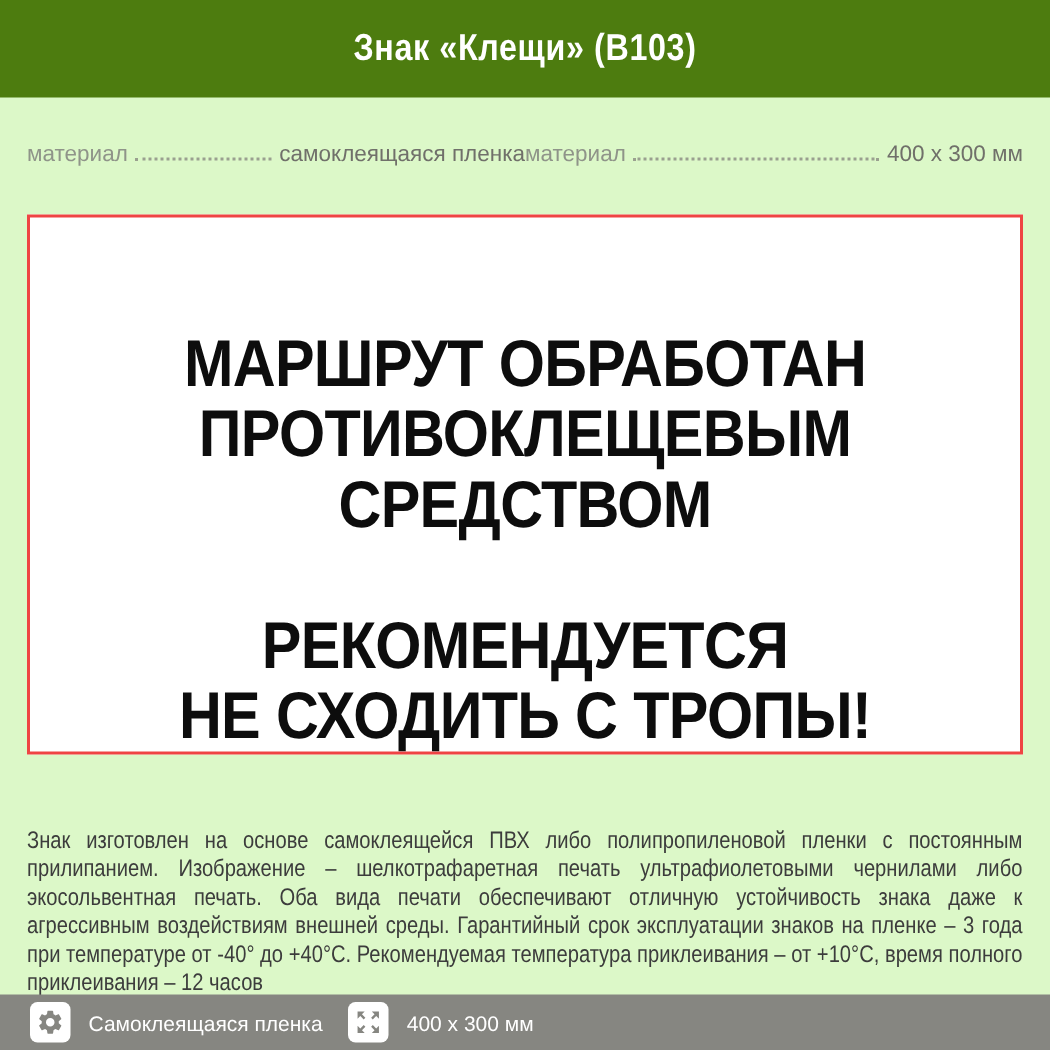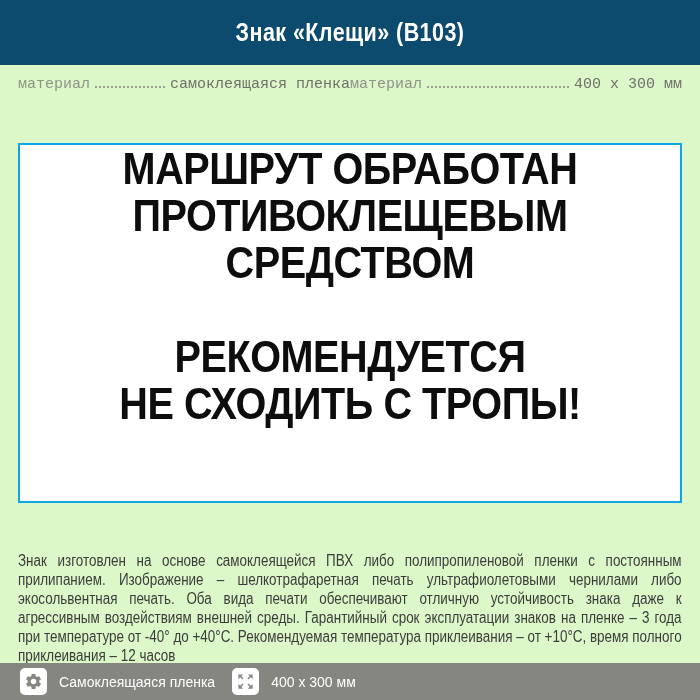--- a/index.html
+++ b/index.html
@@ -7,36 +7,36 @@
     width: 700px; height: 700px;
     position: relative;
     background: #dcf8c8;
     font-family: "Liberation Sans", sans-serif;
     overflow: hidden;
   }
 
   
   .header-bar {
     position: absolute; top: 0; left: 0; width: 700px; height: 65px;
-    background: #0c4a6e;
+    background: #4d7c0f;
     display: flex; align-items: center; justify-content: center;
   }
   .page-title {
     color: #ffffff;
     font-size: 25px;
     font-weight: bold;
     white-space: nowrap;
     transform: scaleX(0.86);
     letter-spacing: 0.5px;
   }
 
   
   .specs-row {
-    position: absolute; top: 76px; left: 18px; width: 664px;
-    display: flex;  font-family: Liberation Mono, monospace;
+    position: absolute; top: 94px; left: 18px; width: 664px;
+    display: flex; 
   }
   .spec {
     flex: 1 1 0;
     display: flex; align-items: baseline;
     font-size: 15px;
   }
   .spec-label { color: #8f9489; white-space: nowrap; }
   .spec-value { color: #70706a; white-space: nowrap; }
   .dotted-leader {
     flex: 1 1 auto;
@@ -44,22 +44,22 @@
     margin: 0 5px 3px 5px;
     min-width: 20px;
   }
 
   
   .sign-preview {
     position: absolute; top: 143px; left: 18px;
     width: 664px; height: 360px;
     box-sizing: border-box;
     background: #ffffff;
-    border: 2px solid #0ea5e9;
-    display: flex; flex-direction: column; align-items: center; justify-content: flex-start;
+    border: 2px solid #ef4444;
+    display: flex; flex-direction: column; align-items: center; justify-content: flex-end;
   }
   .sign-text {
     width: 100%;
     transform: scaleX(0.9);
     transform-origin: 50% 50%;
     text-align: center;
     color: #0d0d0d;
     font-weight: bold;
     font-size: 44px;
     line-height: 47px;

